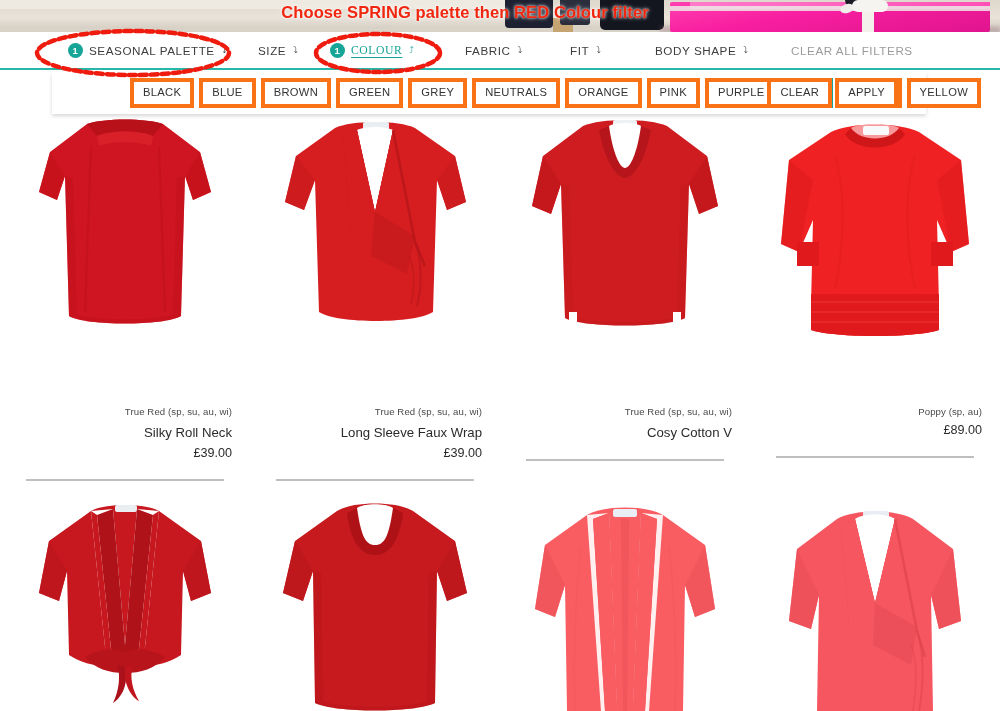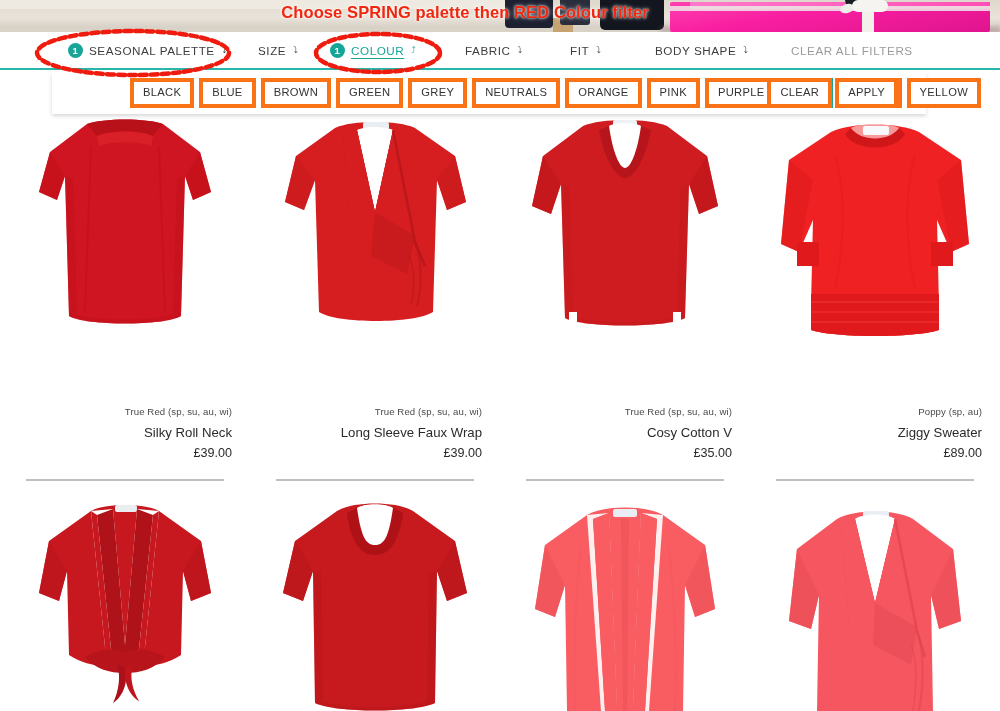--- a/index.html
+++ b/index.html
@@ -73,21 +73,21 @@
   .fb-item.pos4 { position:absolute; left: 465px; }
   .fb-item.pos5 { position:absolute; left: 570px; }
   .fb-item.pos6 { position:absolute; left: 655px; justify-content: space-between; }
   .fb-item.pos7 { position:absolute; left: 791px; color:#9b9b9b; }
   .badge {
     width: 15px; height: 15px; border-radius: 50%;
     background: #16a596; color: #fff;
     font-size: 9.5px; line-height: 15px; text-align: center;
     font-weight: bold; flex: 0 0 auto;
   }
-  .fb-item.active .fb-label { color:#16a596; text-decoration: underline; text-underline-offset: 2.5px; }
+  .fb-item.active .fb-label { color:#16a596; text-decoration: underline; text-underline-offset: 2.5px; font-family: Liberation Serif, serif; }
   .chev { font-size: 9px; color:#2f2f2f; margin-left:1px; }
   .fb-item.active .chev { color:#16a596; }
 
   
   .colour-panel {
     position: absolute; top: 72px; left: 52px; width: 874px; height: 42px;
     background: #fff;
     box-shadow: 0 2px 4px rgba(0,0,0,.16);
     display: flex; align-items: center;
     z-index: 18;
@@ -274,21 +274,20 @@
           <path d="M36 68 L40 202 C58 212 142 212 160 202 L164 68 L156 70 L152 200 C136 208 64 208 48 200 L44 70 Z" fill="#bf171b" opacity=".35"></path>
           <path d="M7 90 L26 98 L36 68 L18 40 Z" fill="#c3181c" opacity=".8"></path>
           <path d="M193 90 L174 98 L164 68 L182 40 Z" fill="#c3181c" opacity=".8"></path>
           <path d="M44 196 L52 196 L52 208 L44 206 Z" fill="#ffffff"></path>
           <path d="M148 196 L156 196 L156 206 L148 208 Z" fill="#ffffff"></path>
         </svg>
       </div>
       <div class="meta">
         <div class="m-colour">True Red (sp, su, au, wi)</div>
         <div class="m-name">Cosy Cotton V</div>
-        <div class="m-price">£35.00</div>
       </div>
       <div class="divider"></div>
     </div>
 
     <div class="cell">
       <div class="photo-box">
         <svg width="200" height="235" viewBox="0 0 200 235">
           <g fill="#ef2122">
             <path d="M56 16 C76 6 124 6 144 16 L186 44 L194 128 L176 136 L162 104 L164 190 C140 200 60 200 36 190 L38 104 L24 136 L6 128 L14 44 Z"></path>
             <path d="M36 178 L164 178 L164 214 C140 222 60 222 36 214 Z"></path>
@@ -301,21 +300,20 @@
           <path d="M24 136 L6 128 L14 44 L38 64 Z" fill="#de1b1d" opacity=".55"></path>
           <path d="M176 136 L194 128 L186 44 L162 64 Z" fill="#de1b1d" opacity=".55"></path>
           <path d="M22 126 L44 126 L44 150 L22 150 Z" fill="#e01a1c"></path>
           <path d="M156 126 L178 126 L178 150 L156 150 Z" fill="#e01a1c"></path>
           <path d="M60 40 C70 70 70 130 60 172" stroke="#e41c1e" stroke-width="2" fill="none" opacity=".5"></path>
           <path d="M140 40 C130 70 130 130 140 172" stroke="#e41c1e" stroke-width="2" fill="none" opacity=".5"></path>
         </svg>
       </div>
       <div class="meta">
         <div class="m-colour">Poppy (sp, au)</div>
-        <div class="m-name">Ziggy Sweater</div>
         <div class="m-price">£89.00</div>
       </div>
       <div class="divider"></div>
     </div>
   </div>
 
   <div class="row2">
 
     <div class="cell">
       <div class="photo-box">

